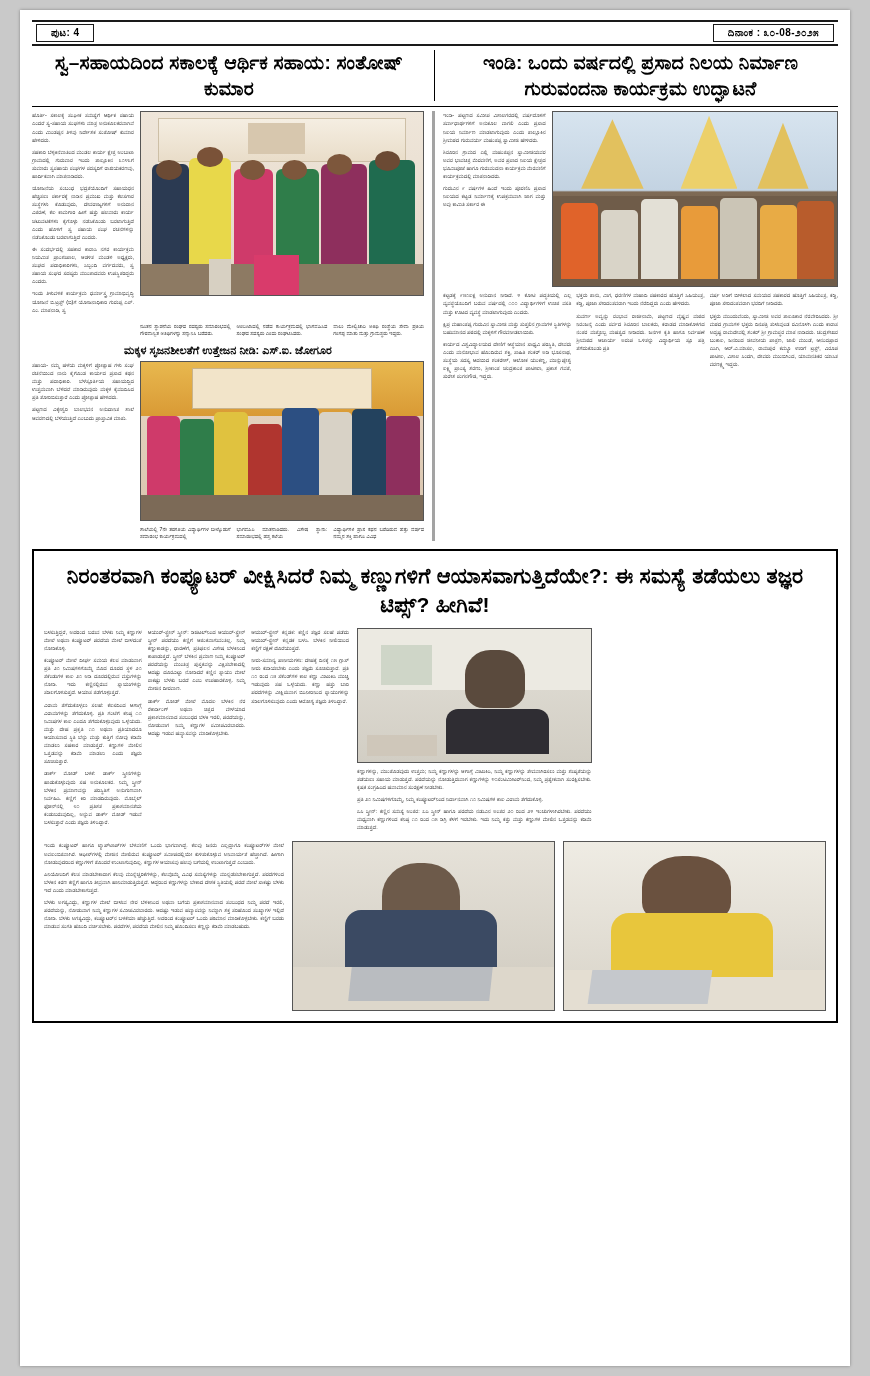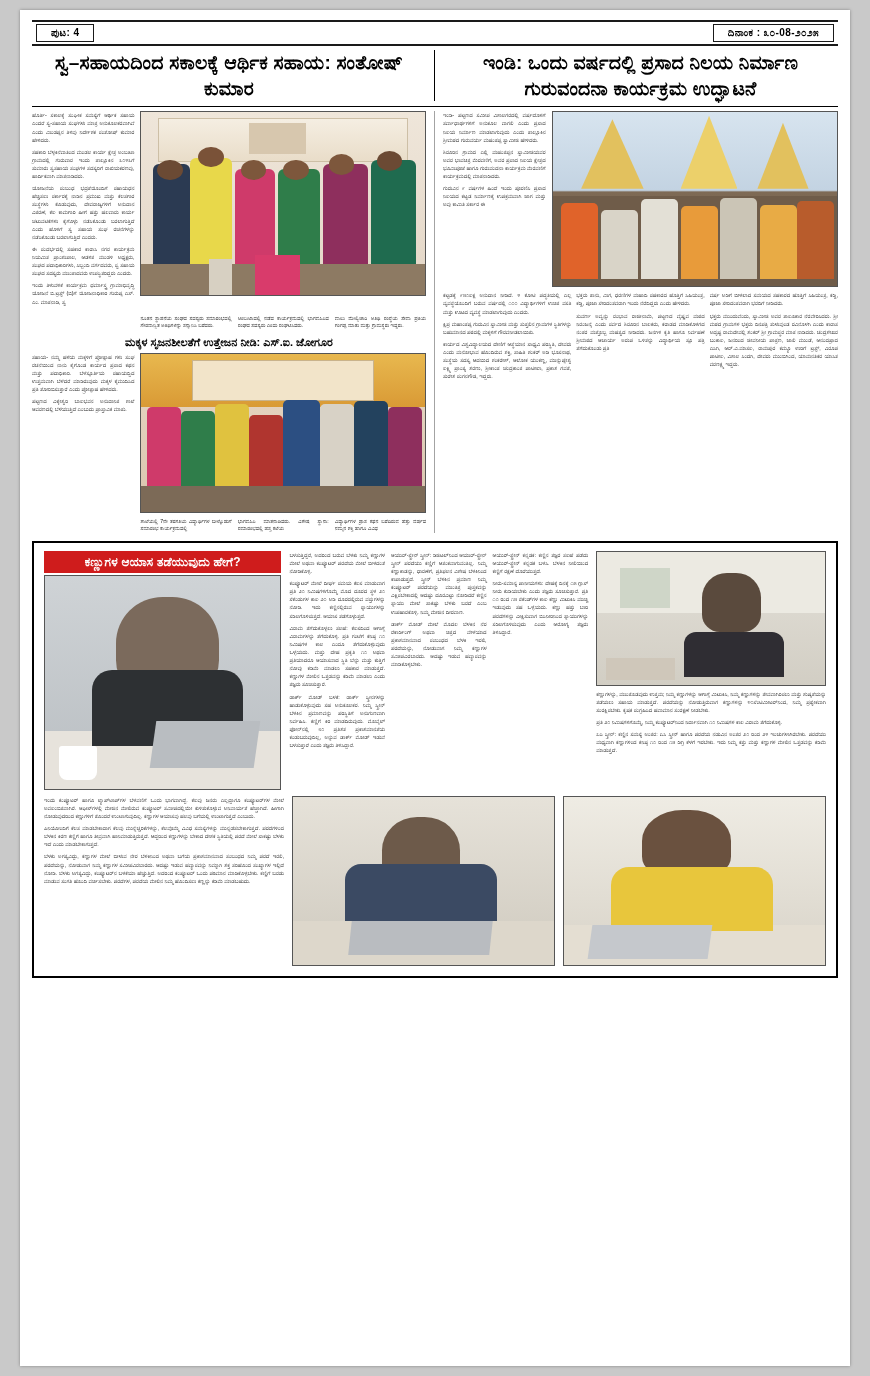--- a/index.html
+++ b/index.html
@@ -43,21 +43,21 @@
   .hl-left { width: 50%; padding-right: 8px; border-right: 1px solid #000; }
   .hl-right { width: 50%; padding-left: 8px; }
   .hl {
     font-size: 19px; font-weight: bold; text-align:center;
     line-height: 1.35; letter-spacing: .2px;
   }
   .rule-thin { border-bottom:1px solid #000; margin:5px 0 4px; }
 
   
   .panels { display:flex; margin-top:4px; }
-  .panel-l { width:50%; padding-right:8px; border-right:1px solid #a3a3a3; }
+  .panel-l { width:50%; padding-right:8px; border-right:3px solid #a3a3a3; }
   .panel-r { width:50%; padding-left:8px; }
 
   .cols3 { display:flex; gap:6px; }
   .cols4 { display:flex; gap:5px; }
   .col { flex:1; }
 
   p.body {
     font-size: 5.4px; line-height: 1.5; text-align: justify;
     margin: 0 0 4px 0; color:#111;
     word-break: break-word;
@@ -256,34 +256,24 @@
         </div>
         <div class="col">
           <p class="body">ವರ್ಷ ಅಡಿಗೆ ಬೀಳಲಾದ ಸಮಯದ ಸಹಕಾರದ ಹೊತ್ತಿಗೆ ಸಿಹಿಯಂತ್ರ, ಕಡ್ಡಿ, ಪೂಜಾ ಸೇರಿದಂತವರಾಗಿ ಭರದಿಗೆ ನೀಡಿದರು.</p>
           <p class="body">ಭಕ್ತರು ಮುಂದುವೆಂದು, ಸ್ವಾಮೀಜಿ ಅವರ ತಾಲೂಕಾರ ನೆರವೇರಿಸಿದರು. ಶ್ರೀ ಮಠದ ಗ್ರಾಮಗಳ ಭಕ್ತರು ದಿನಪತ್ರಿ ತುಳುವುಂಡ ರವಿನೊಳಗಿ ಎಂದು ಕಾರಾಸ ಅದೃಷ್ಟ ರಾಮದೇವಲ್ಲಿ ಶಂಕರ್ ಶ್ರೀ ಗ್ರಾಮಸ್ಥರ ಮಾತ ನಾಡಿದರು. ಚಂದ್ರಶೇಖರ ಬಂಕಾಲ, ಜನರಿಂದ ಜೀವನೀಯ ಪಾತ್ರಣ, ಜಾಲಿ ಮುಂಡೆ, ಆನಂದಪ್ರಾದ ಎಸಿಗಿ, ಆರ್.ವಿ.ಮಾಸಲ, ರಾಮಪುರ ಕಮ್ಯೂ ಉರಿಗೆ ಟ್ರಸ್ಟ್, ವಿರೂಪ ಪಾಟೀಲ, ವಿಶಾಲ ಸಿಂದಗಿ, ದೇವರು ಮುಂಬಿಗಿಂದ, ಯಾಮನತಿಕರ ಯಾಸಿತ ವರಣಕ್ಷ್ಮ ಇದ್ದರು.</p>
         </div>
       </div>
     </div>
   </div>
 
   <div class="sec2">
+    <h1>ನಿರಂತರವಾಗಿ ಕಂಪ್ಯೂಟರ್ ವೀಕ್ಷಿಸಿದರೆ ನಿಮ್ಮ ಕಣ್ಣುಗಳಿಗೆ ಆಯಾಸವಾಗುತ್ತಿದೆಯೇ?: ಈ ಸಮಸ್ಯೆ ತಡೆಯಲು ತಜ್ಞರ ಟಿಪ್ಸ್? ಹೀಗಿವೆ!</h1>
 
     <div class="sec2-grid">
 
-      <div class="sec2-left">
-        <div class="redbar">ಕಣ್ಣುಗಳ ಆಯಾಸ ತಡೆಯುವುದು ಹೇಗೆ?</div>
-        <div class="photo ph4 figbox" style="margin-top:2px">
-          <div style="position:absolute;inset:0;background:linear-gradient(#cfd3d6,#b9bec2)"></div>
-          <div style="position:absolute;left:0;bottom:0;width:100%;height:27%;background:#e7e3dc"></div>
-          <div style="position:absolute;left:30%;top:10%;width:44%;height:48%;background:#7b6a5c;border-radius:45% 45% 38% 38%"></div>
-          <div style="position:absolute;left:20%;top:44%;width:64%;height:36%;background:#2d3033;border-radius:20px 20px 0 0"></div>
-          <div style="position:absolute;left:46%;bottom:10%;width:44%;height:22%;background:#b9bdc1;transform:skewX(-8deg)"></div>
-          <div style="position:absolute;left:6%;bottom:4%;width:16%;height:16%;background:#ffffff;border-radius:3px 3px 8px 8px"></div>
-        </div>
-      </div>
 
       <div class="sec2-mid">
         <div class="cols3">
           <div class="col">
             <p class="body">ಬಳಸುತ್ತಿದ್ದರೆ, ಅದರಿಂದ ಬರುವ ಬೆಳಕು ನಿಮ್ಮ ಕಣ್ಣುಗಳ ಮೇಲೆ ಅಥವಾ ಕಂಪ್ಯೂಟರ್ ಪರದೆಯ ಮೇಲೆ ಬೀಳದಂತೆ ನೋಡಿಕೊಳ್ಳಿ.</p>
             <p class="body">ಕಂಪ್ಯೂಟರ್ ಮೇಲೆ ದೀರ್ಘ ಸಮಯ ಕೆಲಸ ಮಾಡುವಾಗ ಪ್ರತಿ ೨೦ ನಿಮಿಷಗಳಿಗೊಮ್ಮೆ ಮೊದ ದೂರದ ಸ್ಥಳ ೨೦ ಸೆಕೆಂಡುಗಳ ಕಾಲ ೨೦ ಅಡಿ ದೂರದಲ್ಲಿರುವ ವಸ್ತುಗಳನ್ನು ನೋಡಿ. ಇದು ಕಣ್ಣಿನಲ್ಲಿರುವ ಸ್ನಾಯುಗಳನ್ನು ಸಡಿಲಗೊಳಿಸುತ್ತದೆ. ಆಯಾಸ ತಡೆಗೊಳ್ಳುತ್ತದೆ.</p>
             <p class="body">ವಿರಾಮ ತೆಗೆದುಕೊಳ್ಳಲು ಸಲಹೆ: ಕೆಲಸದಿಂದ ಆಗಾಗ್ಗೆ ವಿರಾಮಗಳನ್ನು ತೆಗೆದುಕೊಳ್ಳಿ. ಪ್ರತಿ ಗಂಟೆಗೆ ಕನಿಷ್ಠ ೧೦ ನಿಮಿಷಗಳ ಕಾಲ ಎಂದೂ ತೆಗೆದುಕೊಳ್ಳುವುದು ಒಳ್ಳೆಯದು. ಮತ್ತು ದೇಹ ಪ್ರಕೃತಿ ೧೦ ಅಥವಾ ಪ್ರತಿಯಾದರೂ ಆಯಾಸವಾದ ಸ್ಥಿತಿ ಬೆನ್ನು ಮತ್ತು ಕುತ್ತಿಗೆ ನೋವು ಕಡಿಮೆ ಮಾಡಲು ಸಹಕಾರ ಮಾಡುತ್ತದೆ. ಕಣ್ಣುಗಳ ಮೇಲಿನ ಒತ್ತಡವನ್ನು ಕಡಿಮೆ ಮಾಡಲು ಎಂದು ತಜ್ಞರು ಸೂಚಿಸುತ್ತಾರೆ.</p>
             <p class="body">ಡಾರ್ಕ್ ಮೋಡ್ ಬಳಕೆ: ಡಾರ್ಕ್ ಸ್ಕ್ರೀನಗಳನ್ನು ಹಾಡುಕೊಳ್ಳುವುದು ಸಹ ಅನುಕೂಲಕರ. ನಿಮ್ಮ ಸ್ಕ್ರೀನ್ ಬೆಳಕಿನ ಪ್ರಮಾಣವನ್ನು ಪರಿಸ್ಥಿತಿಗೆ ಅನುಗುಣವಾಗಿ ನಿರ್ವಹಿಸಿ. ಕಣ್ಣಿಗೆ ಕಿರಿ ಮಾಡದಿರುವುದು. ಮೊಬೈಲ್ ಫೋನ್‌ನಲ್ಲಿ ೮೦ ಪ್ರತಿಶತ ಪ್ರಕಾಶಮಾನತೆಯ ಕಂಡುಬರುವುದಿಲ್ಲ, ಅನ್ನುವ ಡಾರ್ಕ್ ಮೋಡ್ ಇಡುವೆ ಬಳಸುತ್ತಾರೆ ಎಂದು ತಜ್ಞರು ತಿಳಿಸಿದ್ದಾರೆ.</p>
           </div>
           <div class="col">

